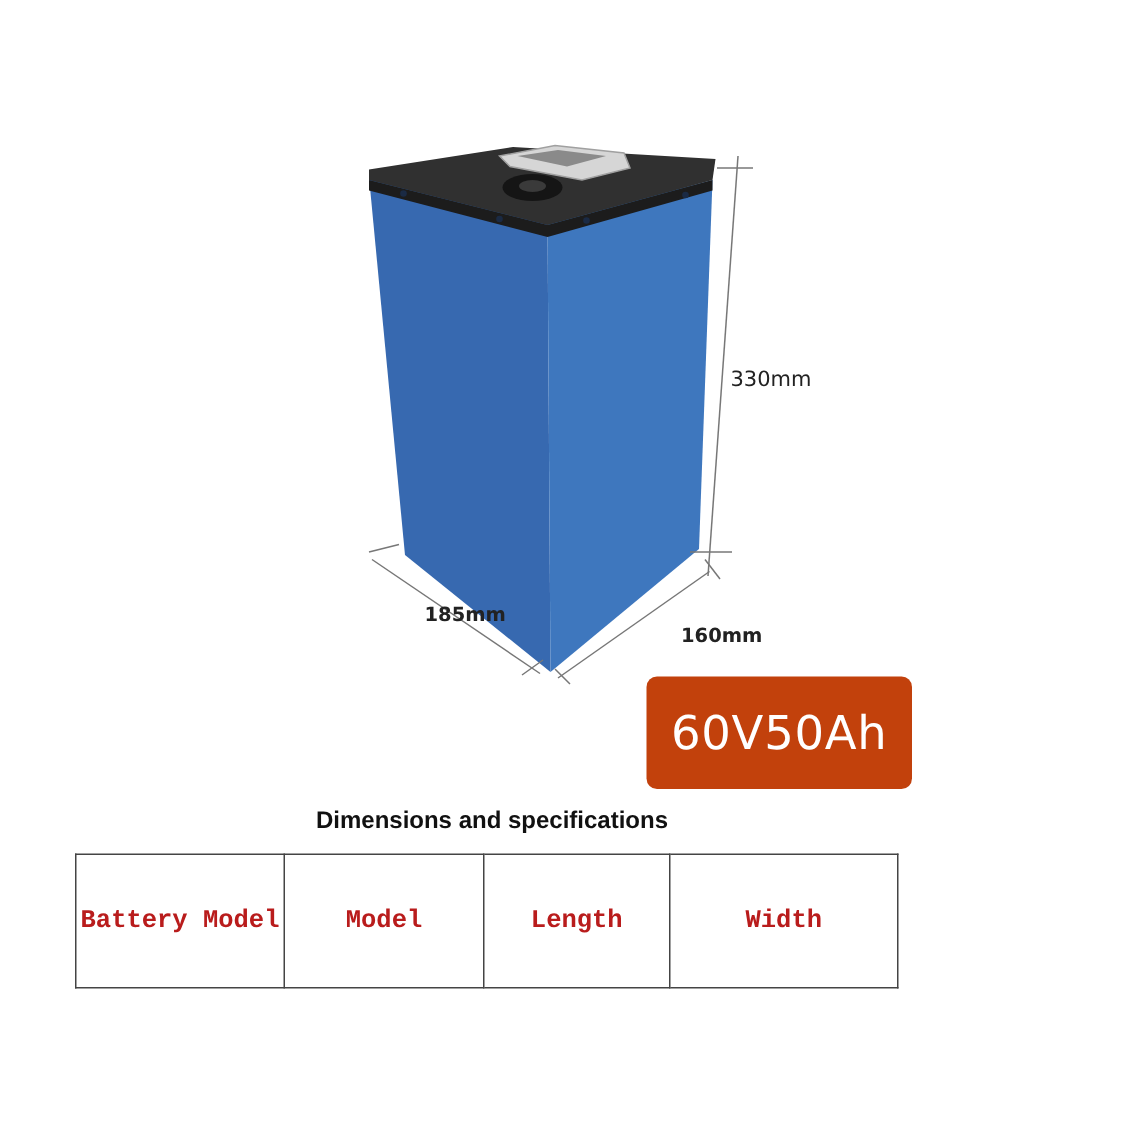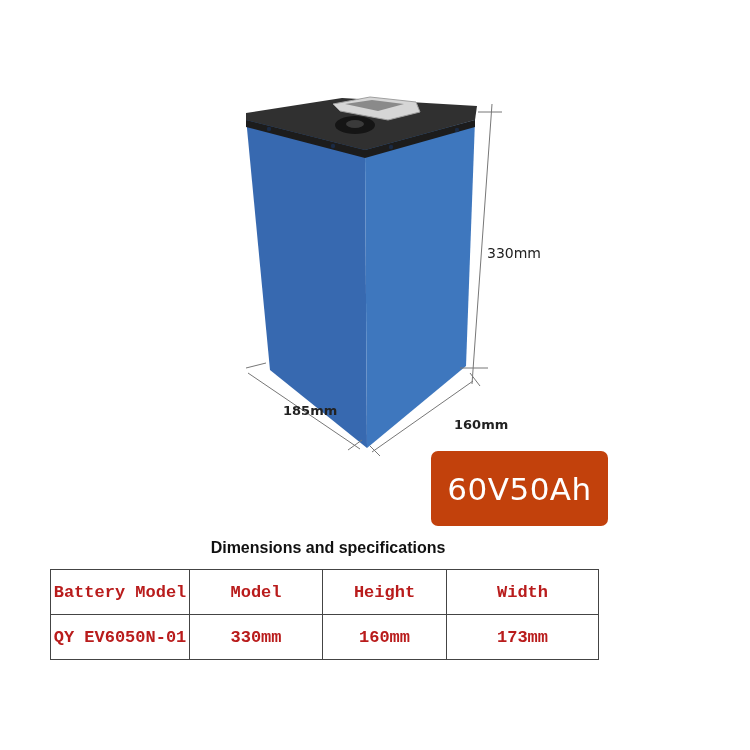--- a/index.html
+++ b/index.html
@@ -79,23 +79,17 @@
   <colgroup>
     <col style="width:139px">
       <col style="width:133px">
       <col style="width:124px">
       <col style="width:152px">
   </colgroup>
   <tbody>
       <tr>
     <th>Battery Model</th>
     <th>Model</th>
-    <th>Height</th>
+    <th>Length</th>
     <th>Width</th>
-  </tr>
-  <tr>
-    <td>QY EV6050N-01</td>
-    <td>330mm</td>
-    <td>160mm</td>
-    <td>173mm</td>
   </tr>
 </tbody>
   </table>
 
 </body></html>

